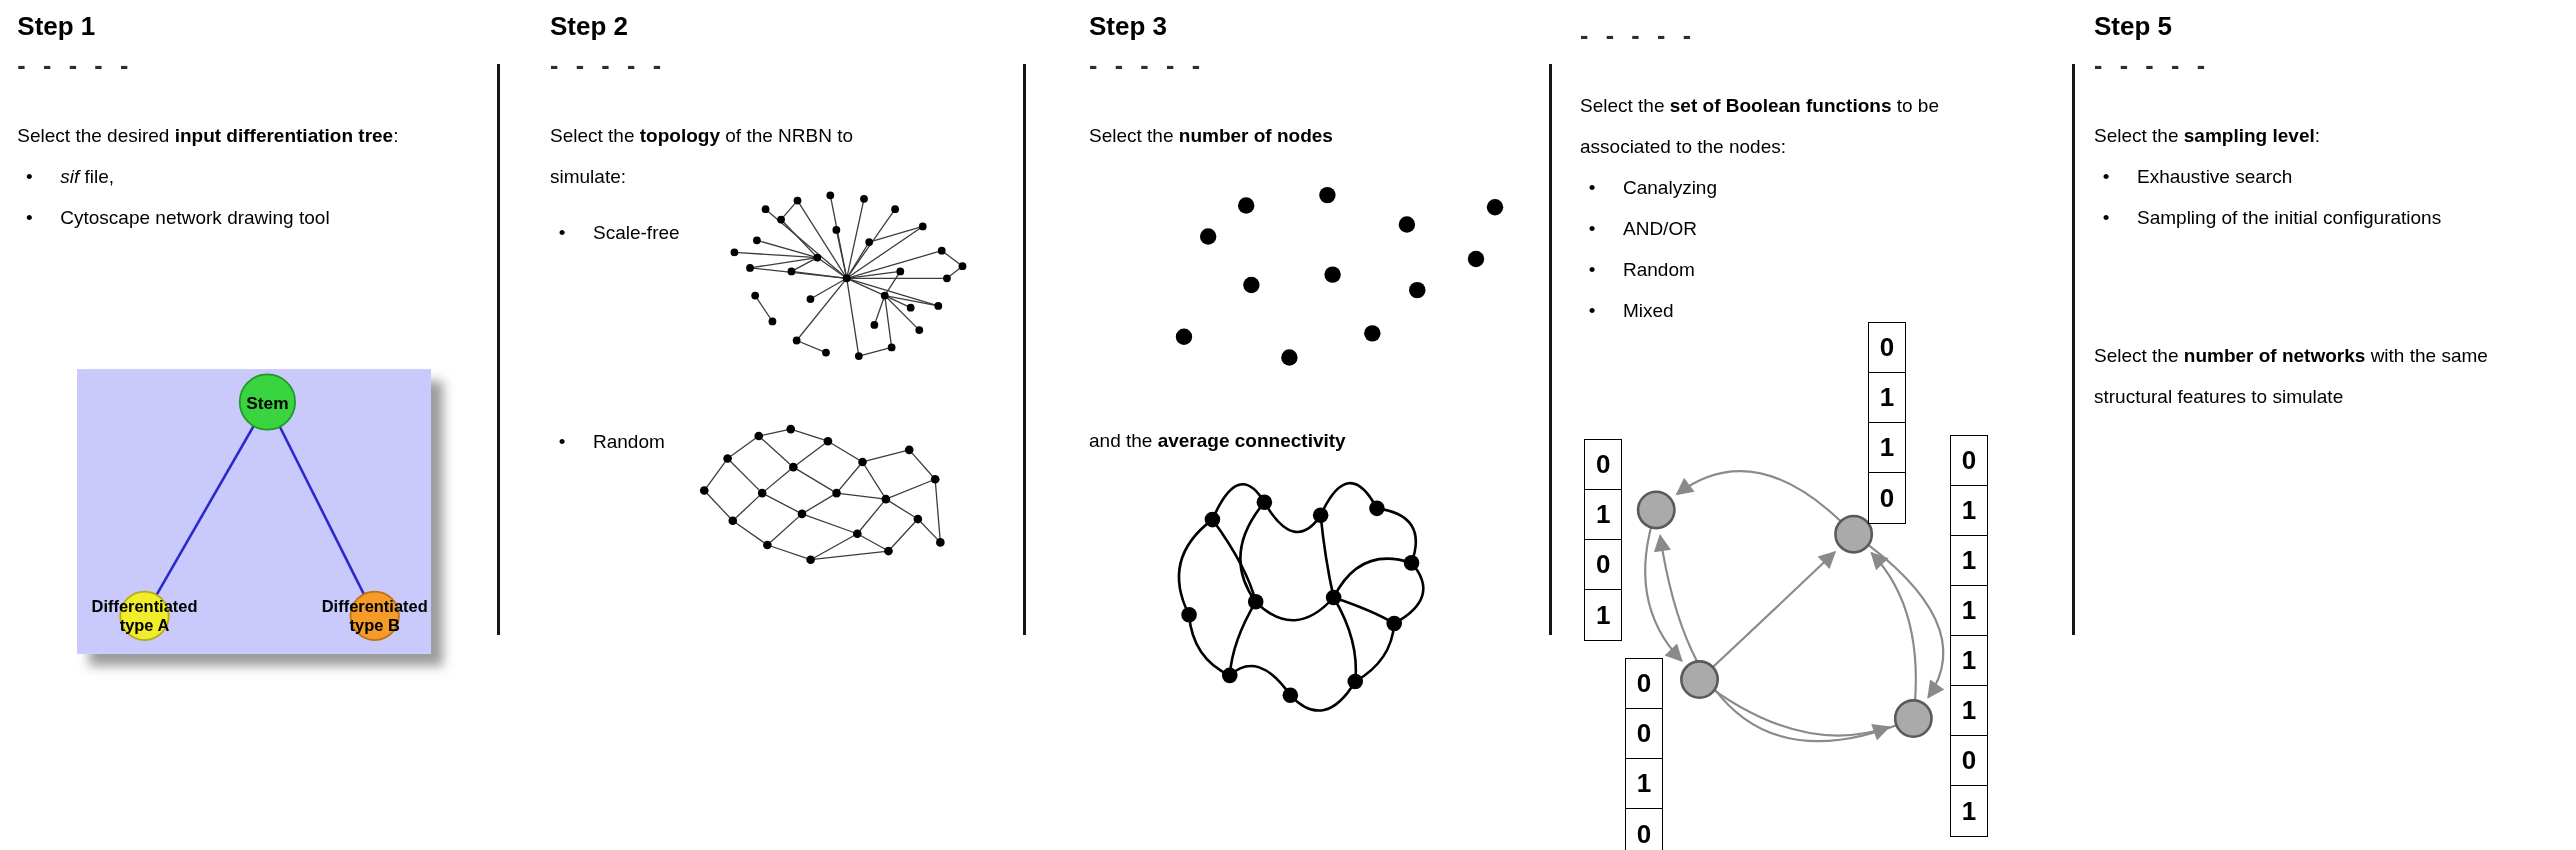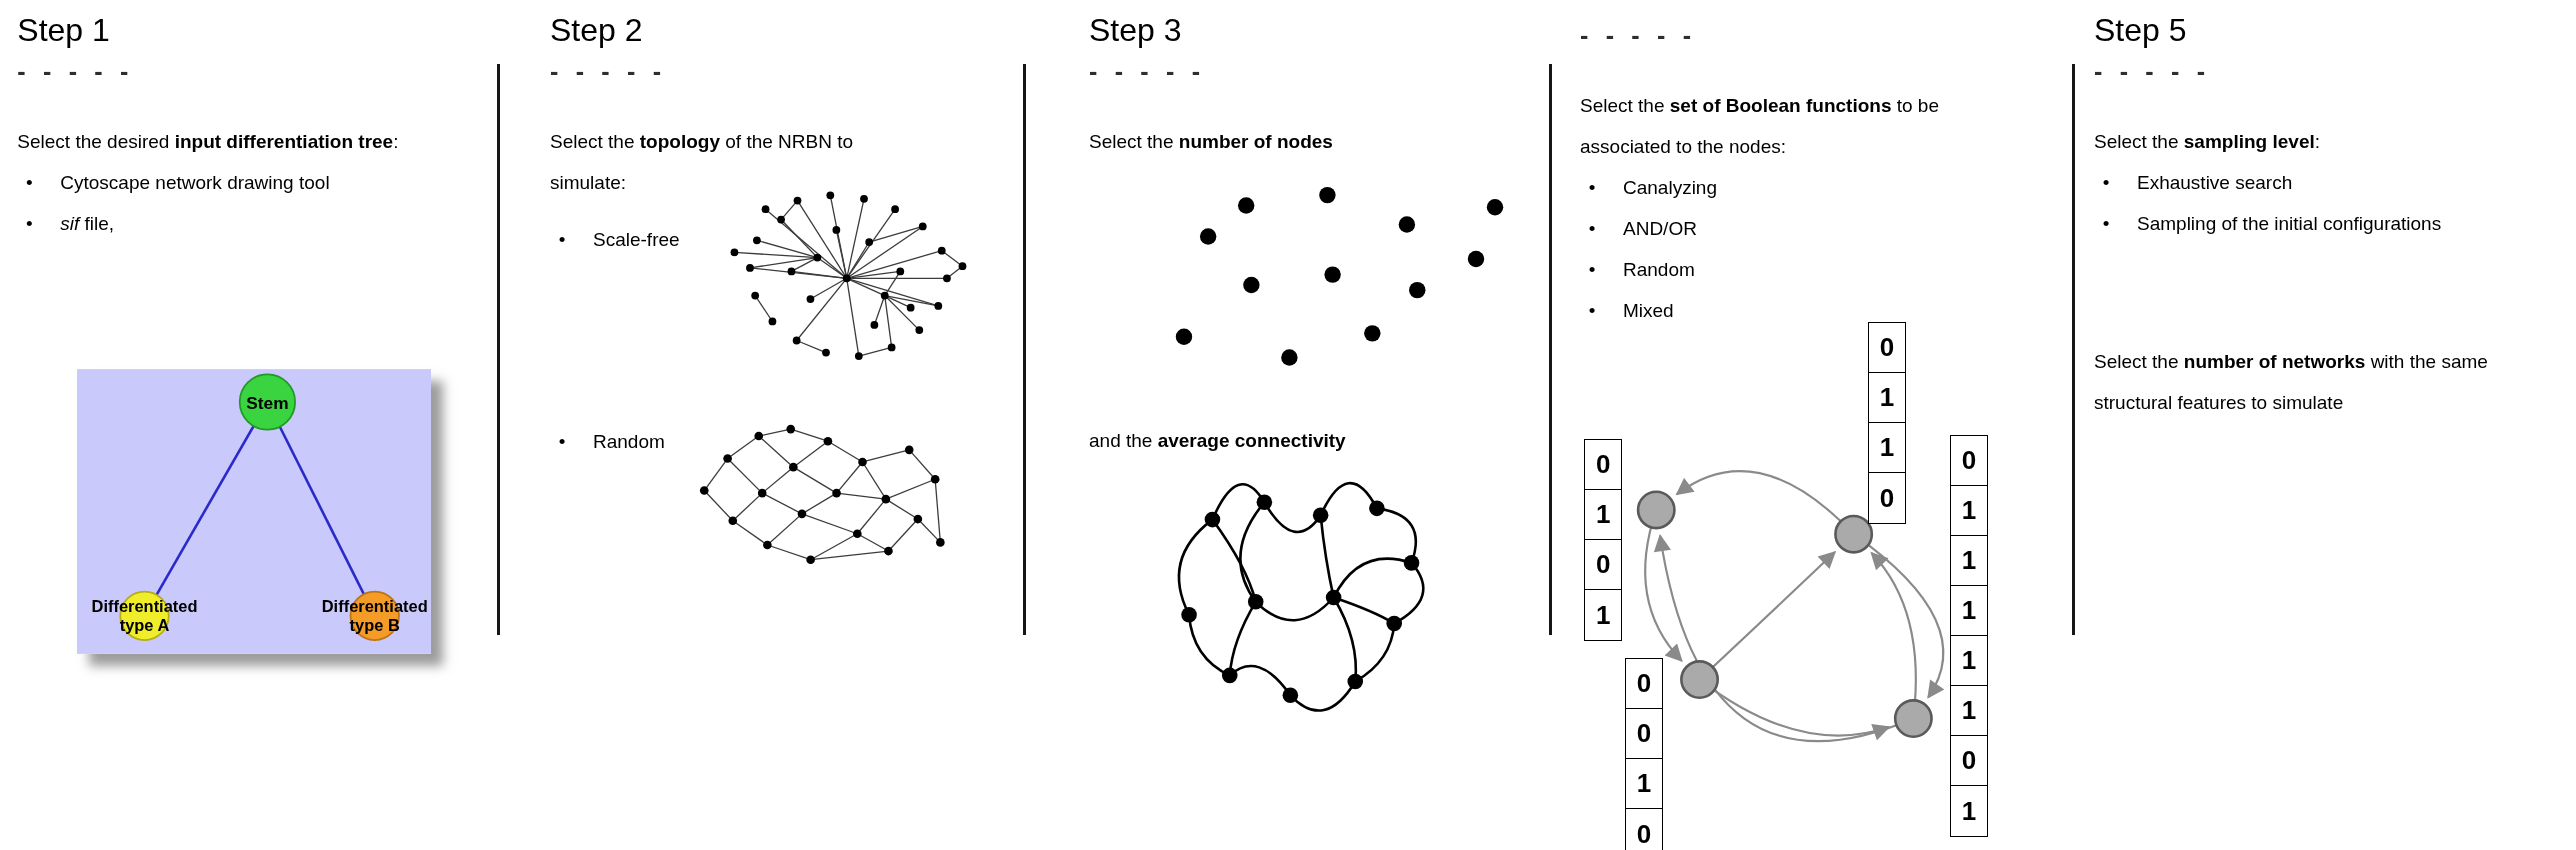--- a/index.html
+++ b/index.html
@@ -1,20 +1,20 @@
 <!DOCTYPE html>
 <html style="font-size:14px"><head>
 <meta charset="utf-8">
 <style>
   html,body{margin:0;padding:0}
   body{width:2576px;height:851px;position:relative;background:#ffffff;overflow:hidden;
        font-family:"Liberation Sans",sans-serif;color:#000}
   .divider{position:absolute;top:64px;width:2.6px;height:571px;background:#161616}
   .col{position:absolute;top:0;padding-top:12px}
-  .step-title{font-size:32px;font-weight:normal;margin:0;line-height:1.15}
+  .step-title{font-size:26px;font-weight:bold;margin:0;line-height:1.15}
   .dashes{font-size:25px;font-weight:bold;letter-spacing:5.2px;color:#2e2e2e;margin-top:8.7px}
   .txt{font-size:19px;line-height:41px}
   .intro{margin-top:35px}
   p{margin:0}
   ul.blist{list-style:none;margin:0;padding:0}
   .blist li{position:relative;padding-left:43px}
   .blist li::before{content:"\2022";position:absolute;left:8.7px}
   .abs{position:absolute}
   .tcol{position:absolute;background:#fff;border:1.7px solid #000;z-index:3}
   .tcell{width:36px;height:50px;box-sizing:border-box;border-bottom:1.7px solid #000;
@@ -28,22 +28,22 @@
 <div class="divider" style="left:497px"></div>
 <div class="divider" style="left:1023px"></div>
 <div class="divider" style="left:1549px"></div>
 <div class="divider" style="left:2072px"></div>
 
 <section class="col" style="left:17.3px;width:472px">
   <h2 class="step-title">Step 1</h2>
   <div class="dashes">- - - - -</div>
   <p class="txt intro" style="width:407px"><span>Select the desired </span><b>input differentiation tree</b><span>:</span></p>
   <ul class="blist txt" style="width:372px">
+    <li><i>sif</i><span> file,</span></li>
     <li>Cytoscape network drawing tool</li>
-    <li><i>sif</i><span> file,</span></li>
   </ul>
   <div class="abs" style="left:60px;top:369px;width:354px;height:285px;box-shadow:12px 12px 10.4px rgba(90,90,90,.6)">
     <svg width="354" height="285" viewBox="0 0 409 329">
       <rect x="0" y="0" width="409" height="329" fill="#c9c9fb"></rect>
       <line x1="220" y1="38" x2="78" y2="285" stroke-width="3" stroke="#2a2ac9"></line>
       <line x1="220" y1="38" x2="344" y2="285" stroke-width="3" stroke="#2a2ac9"></line>
       <circle cx="220" cy="38" r="32" stroke="#1f9a24" stroke-width="2" fill="#3bd441"></circle>
       <circle cx="78" cy="285" r="28" stroke="#b5ad1a" stroke-width="2" fill="#f0ee2a"></circle>
       <circle cx="344" cy="285" r="28" stroke="#bb7418" stroke-width="2" fill="#f49c27"></circle>
       <text x="220" y="46" text-anchor="middle" font-size="20" font-weight="bold">Stem</text>

